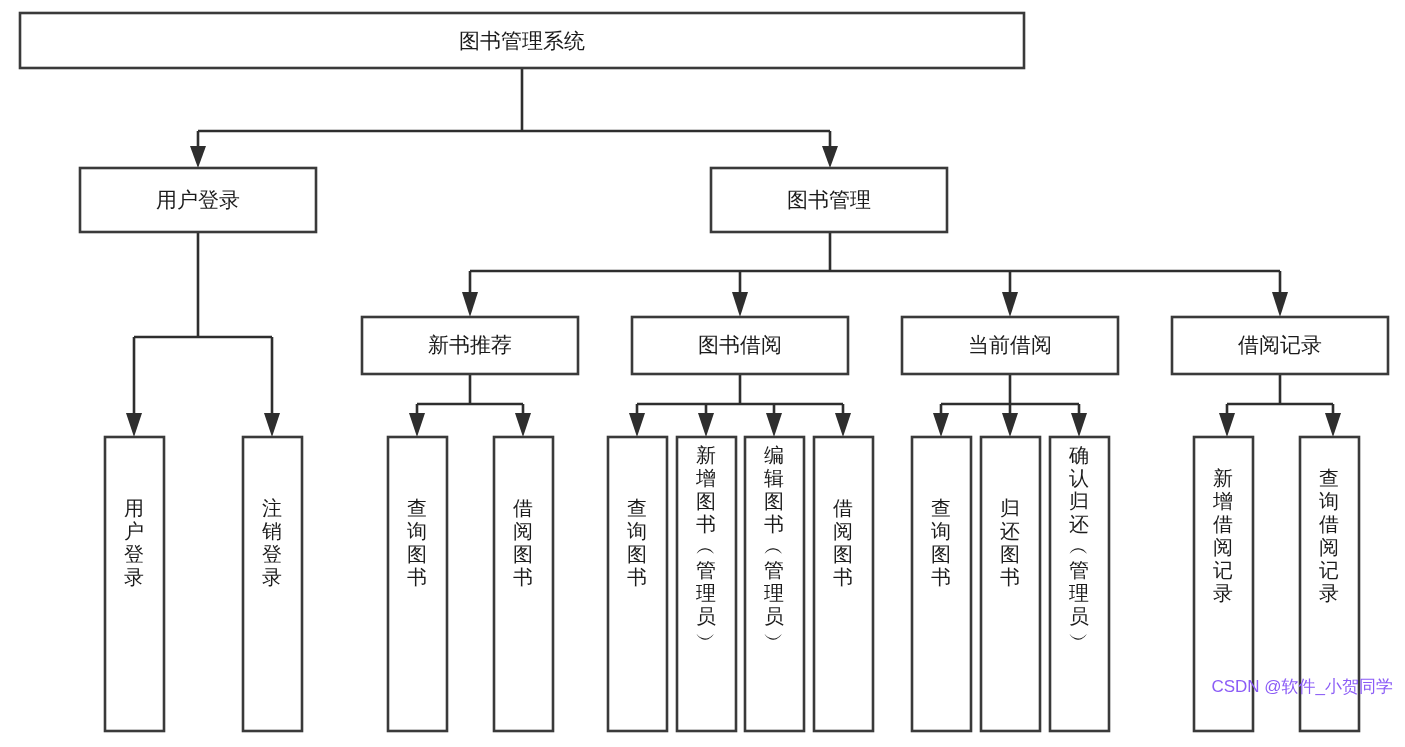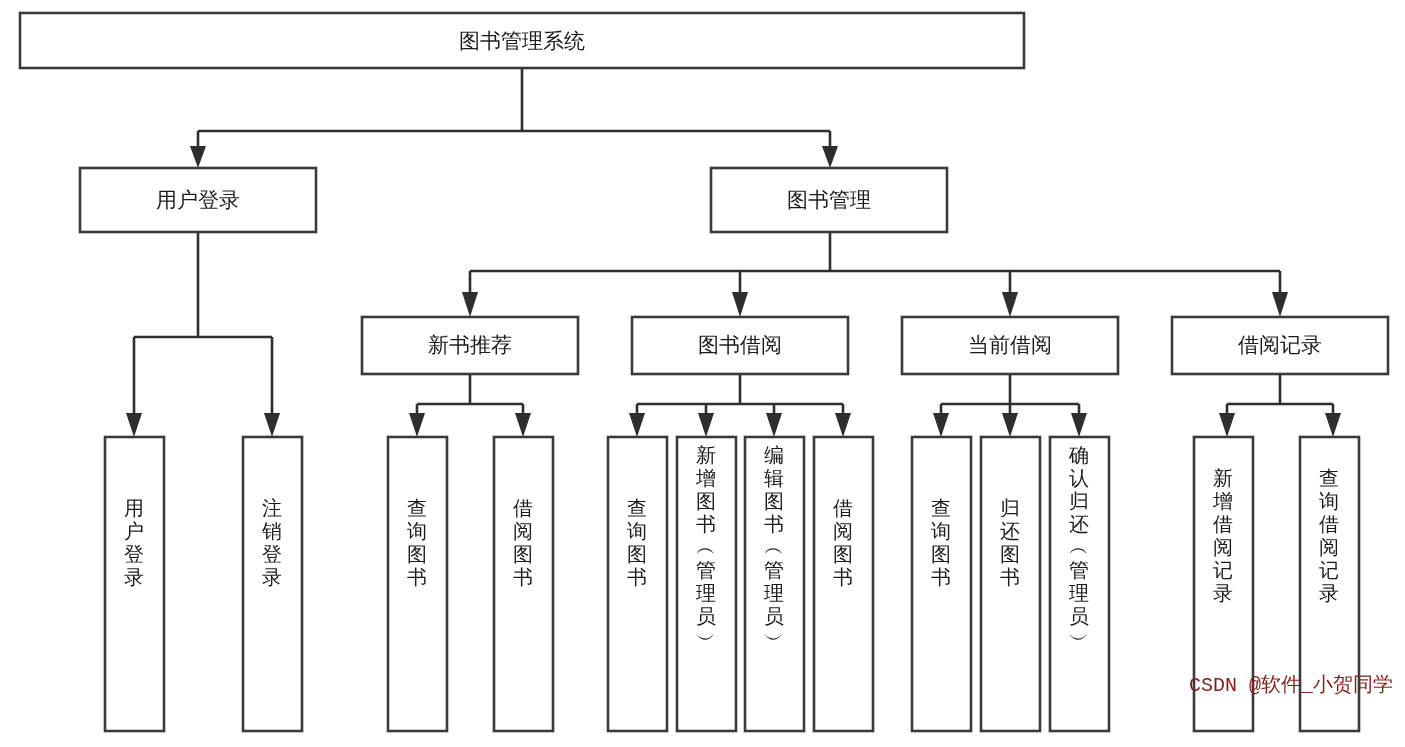--- a/index.html
+++ b/index.html
@@ -49,23 +49,23 @@
     fill: none;
   }
   .arrow-head {
     fill: #2e2e2e;
     stroke: none;
   }
   .watermark {
     position: absolute;
     right: 12px;
     bottom: 8px;
-    color: #7f1d1d;
-    font-size: 20px;
-    font-family: Liberation Mono, monospace;
+    color: #8b5cf6;
+    font-size: 17px;
+    font-family: Liberation Sans, sans-serif;
     white-space: nowrap;
     user-select: none;
   }
 </style>
 </head>
 <body>
 
 <div id="diagram-root">
 
   <svg id="tree-svg" viewBox="0 0 1405 747" xmlns="http://www.w3.org/2000/svg">

